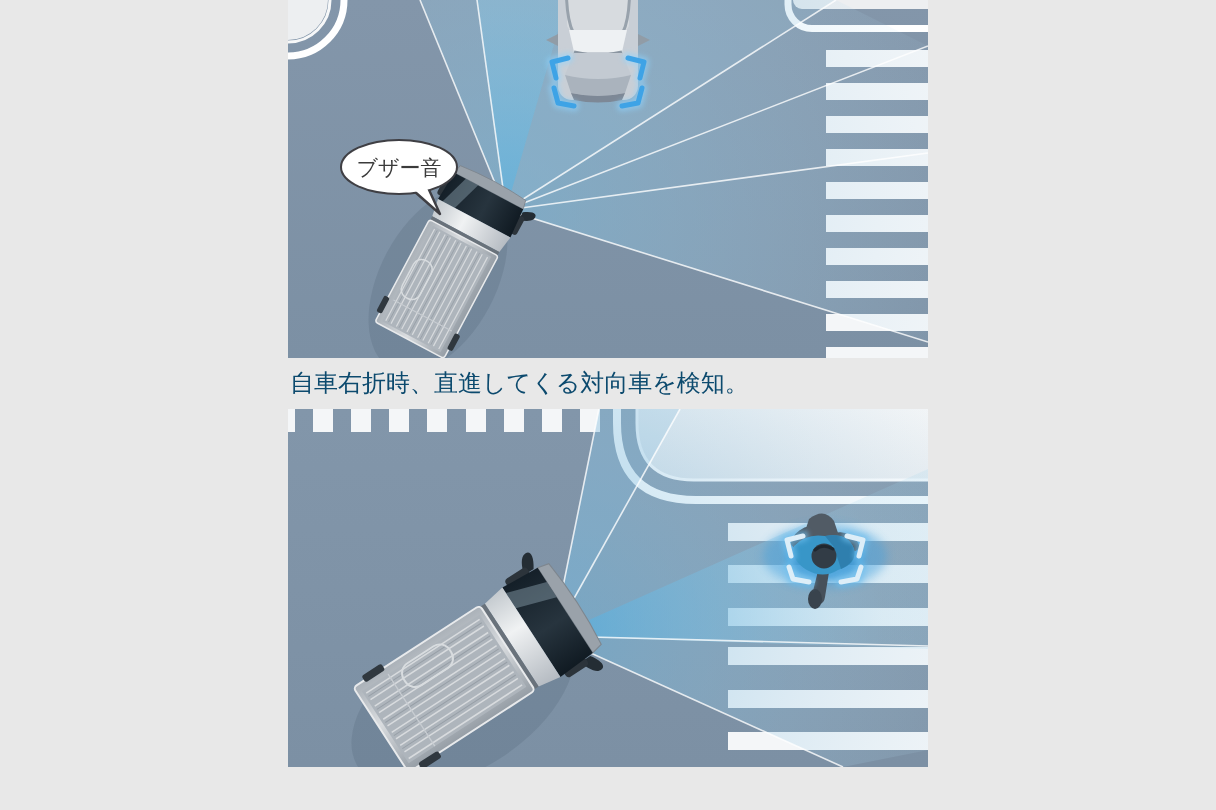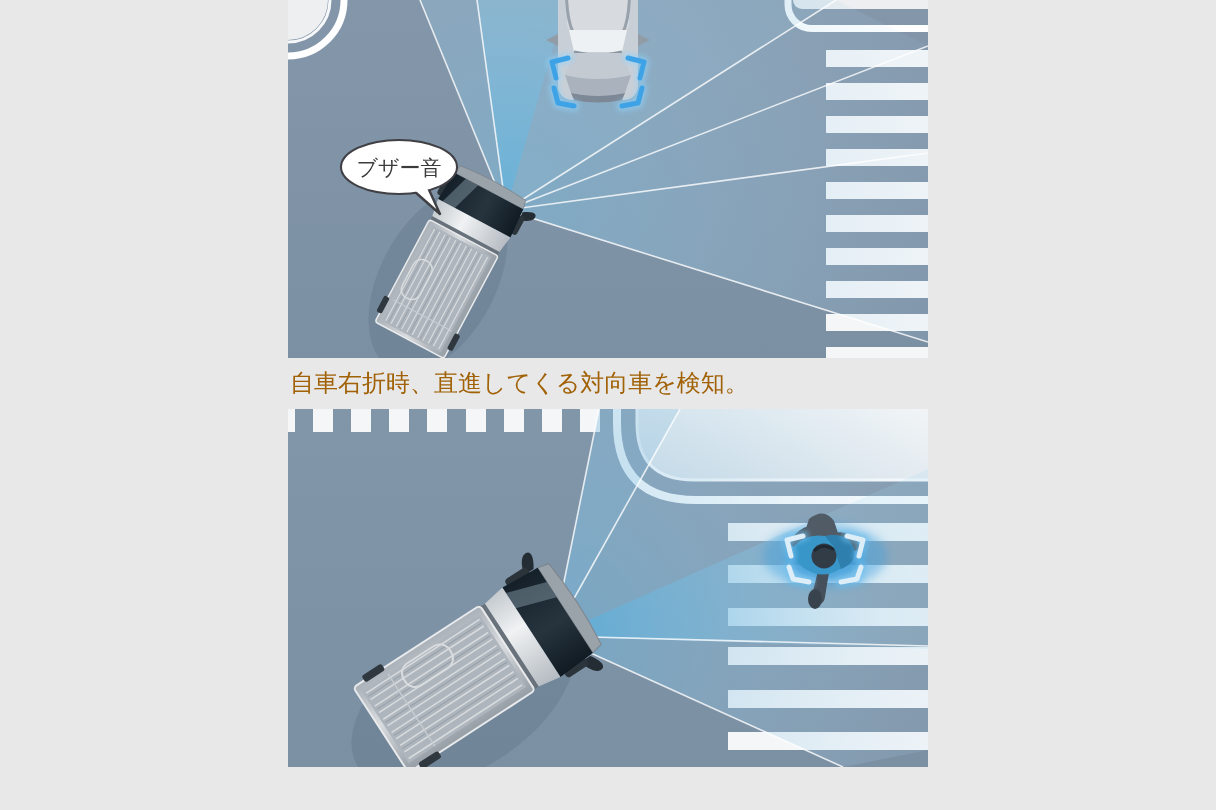--- a/index.html
+++ b/index.html
@@ -1,21 +1,21 @@
 <!DOCTYPE html>
 <html><head>
 <meta charset="utf-8">
 <style>
   html,body{margin:0;padding:0;}
   body{font-family:"Liberation Sans","DejaVu Sans",sans-serif;}
   .stage{position:relative;width:1216px;height:810px;background:#e8e8e8;overflow:hidden;}
   .column{position:absolute;left:288px;top:0;width:640px;}
   .panel{display:block;width:640px;height:358px;margin:0;padding:0;}
   .panel svg{display:block;}
-  .caption{margin:8px 0 9px 2px;font-size:24px;line-height:34px;color:#a16207;letter-spacing:0px;white-space:nowrap;}
+  .caption{margin:8px 0 9px 2px;font-size:24px;line-height:34px;color:#0c4a6e;letter-spacing:0px;white-space:nowrap;}
 </style>
 </head>
 <body>
 
 <div class="stage">
   <div class="column">
 
     <figure class="panel">
       <svg width="640" height="358" viewBox="0 0 640 358">
         <defs>

